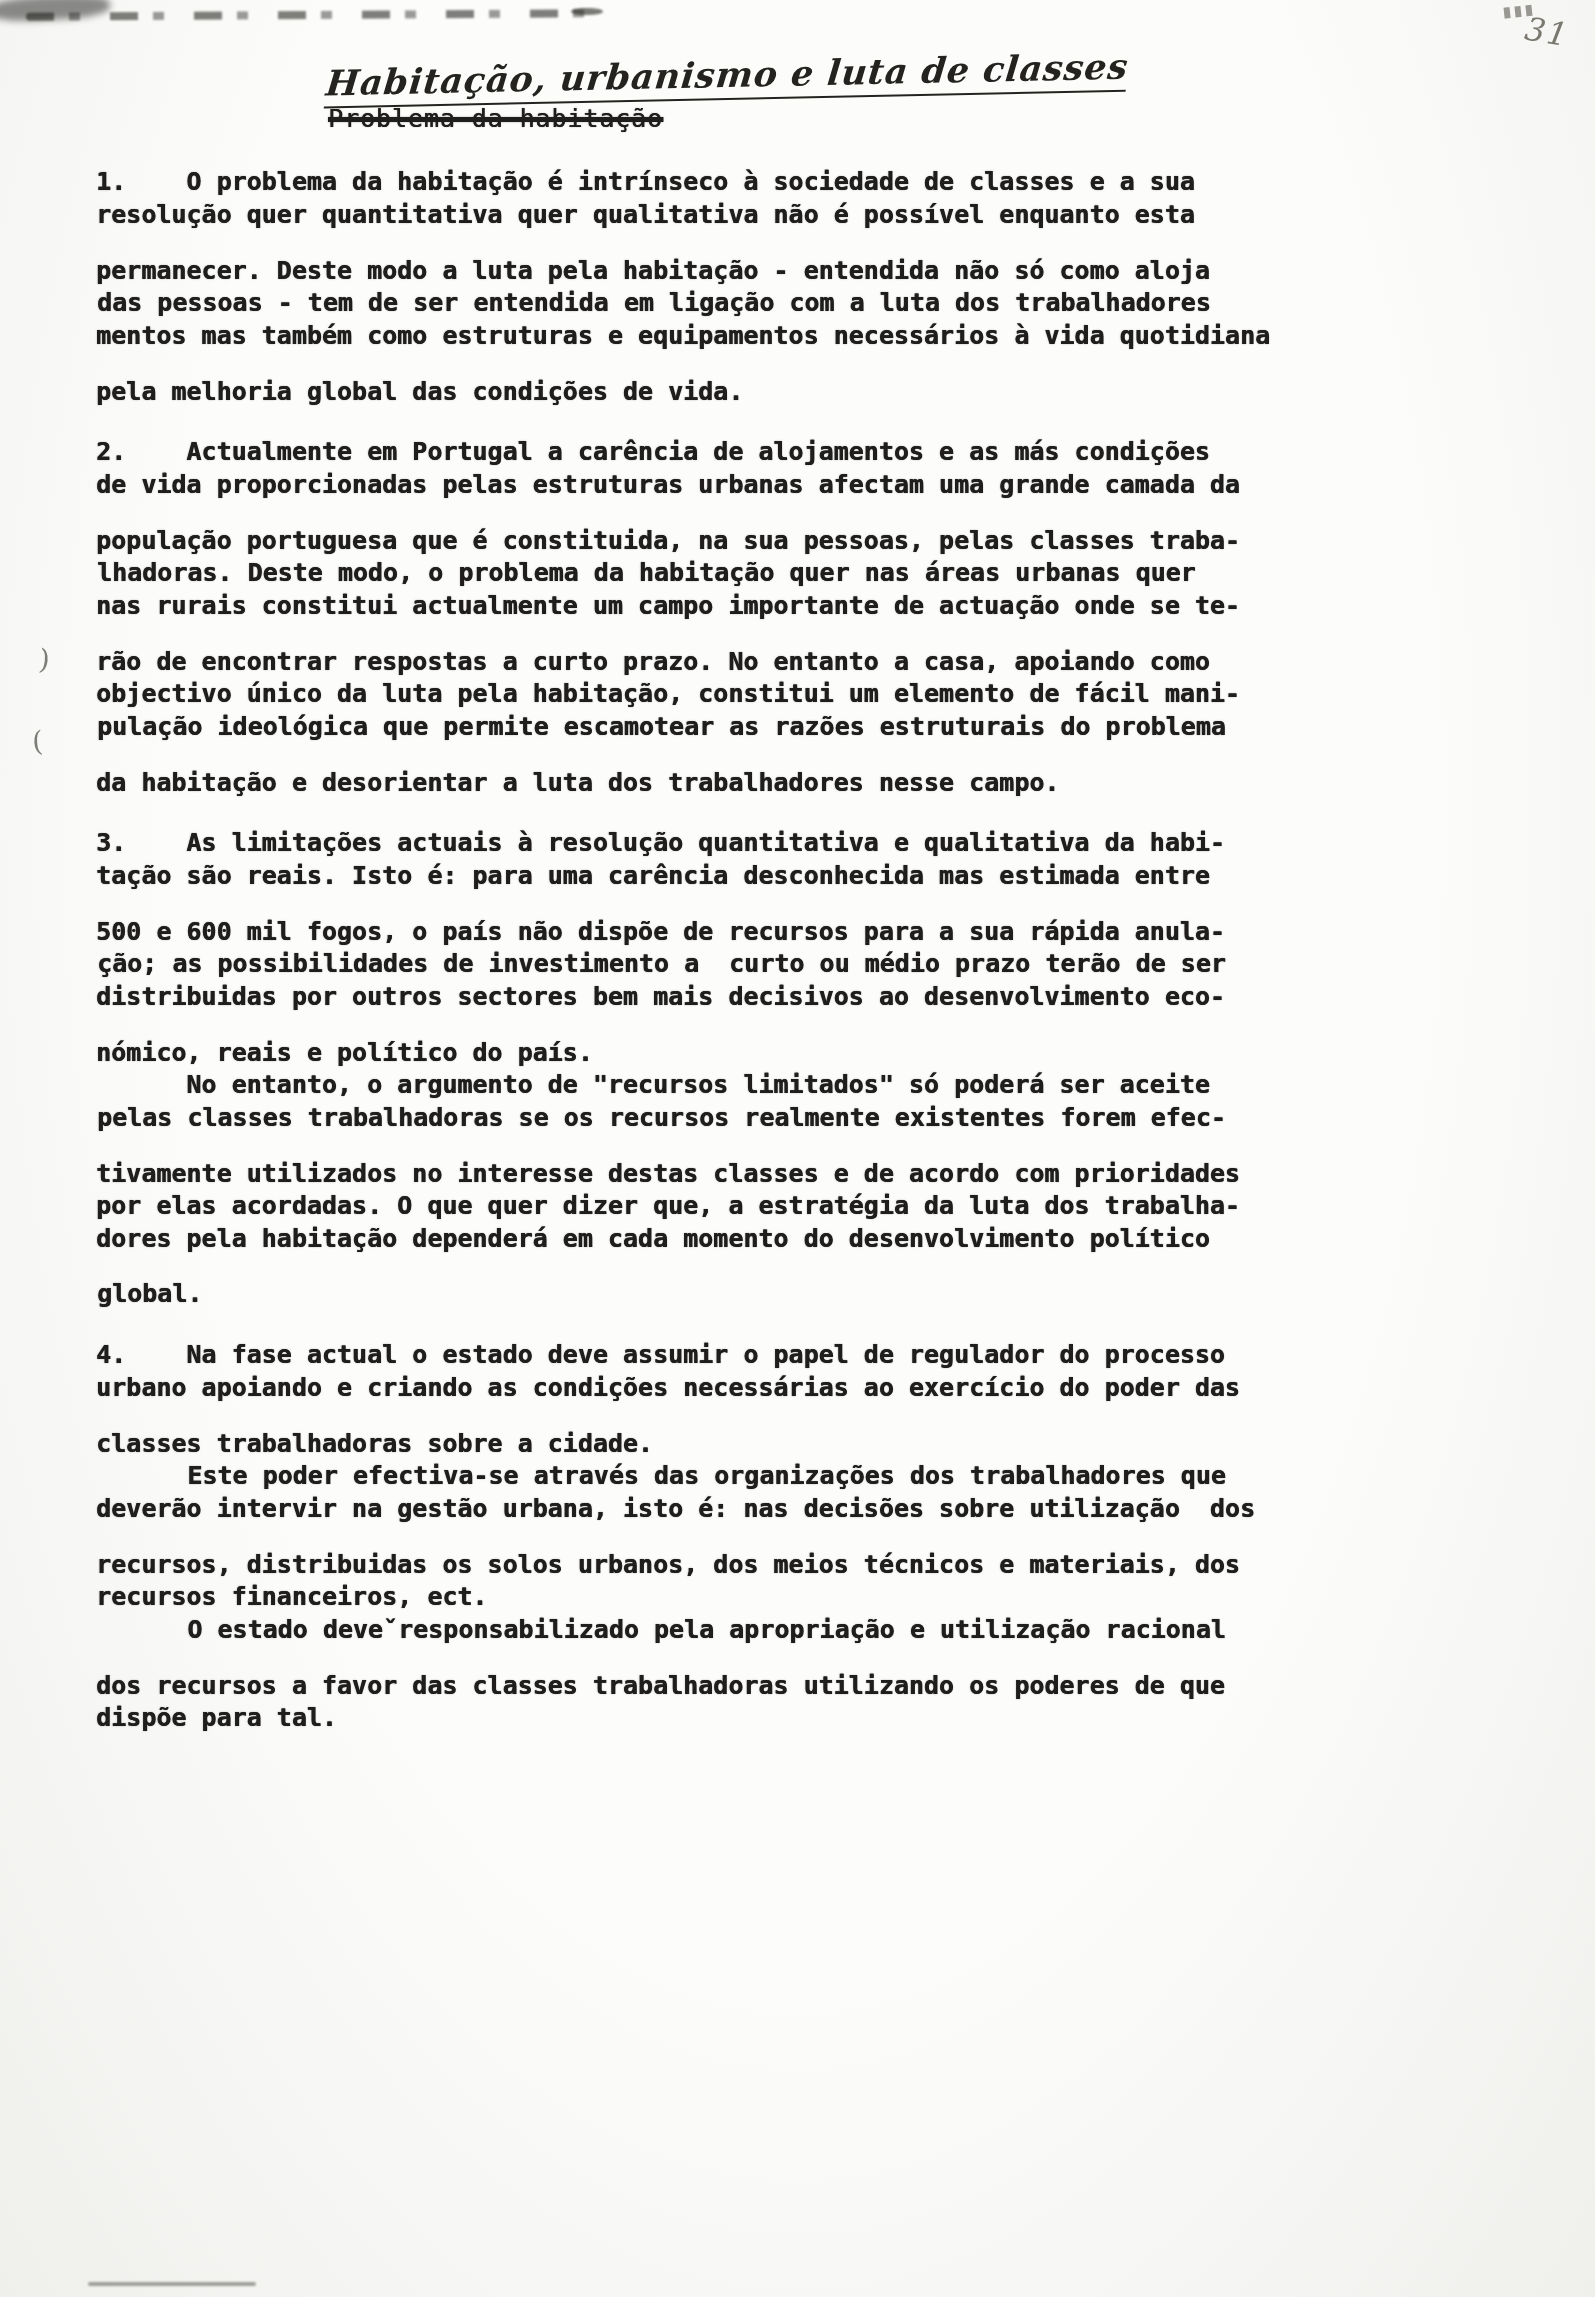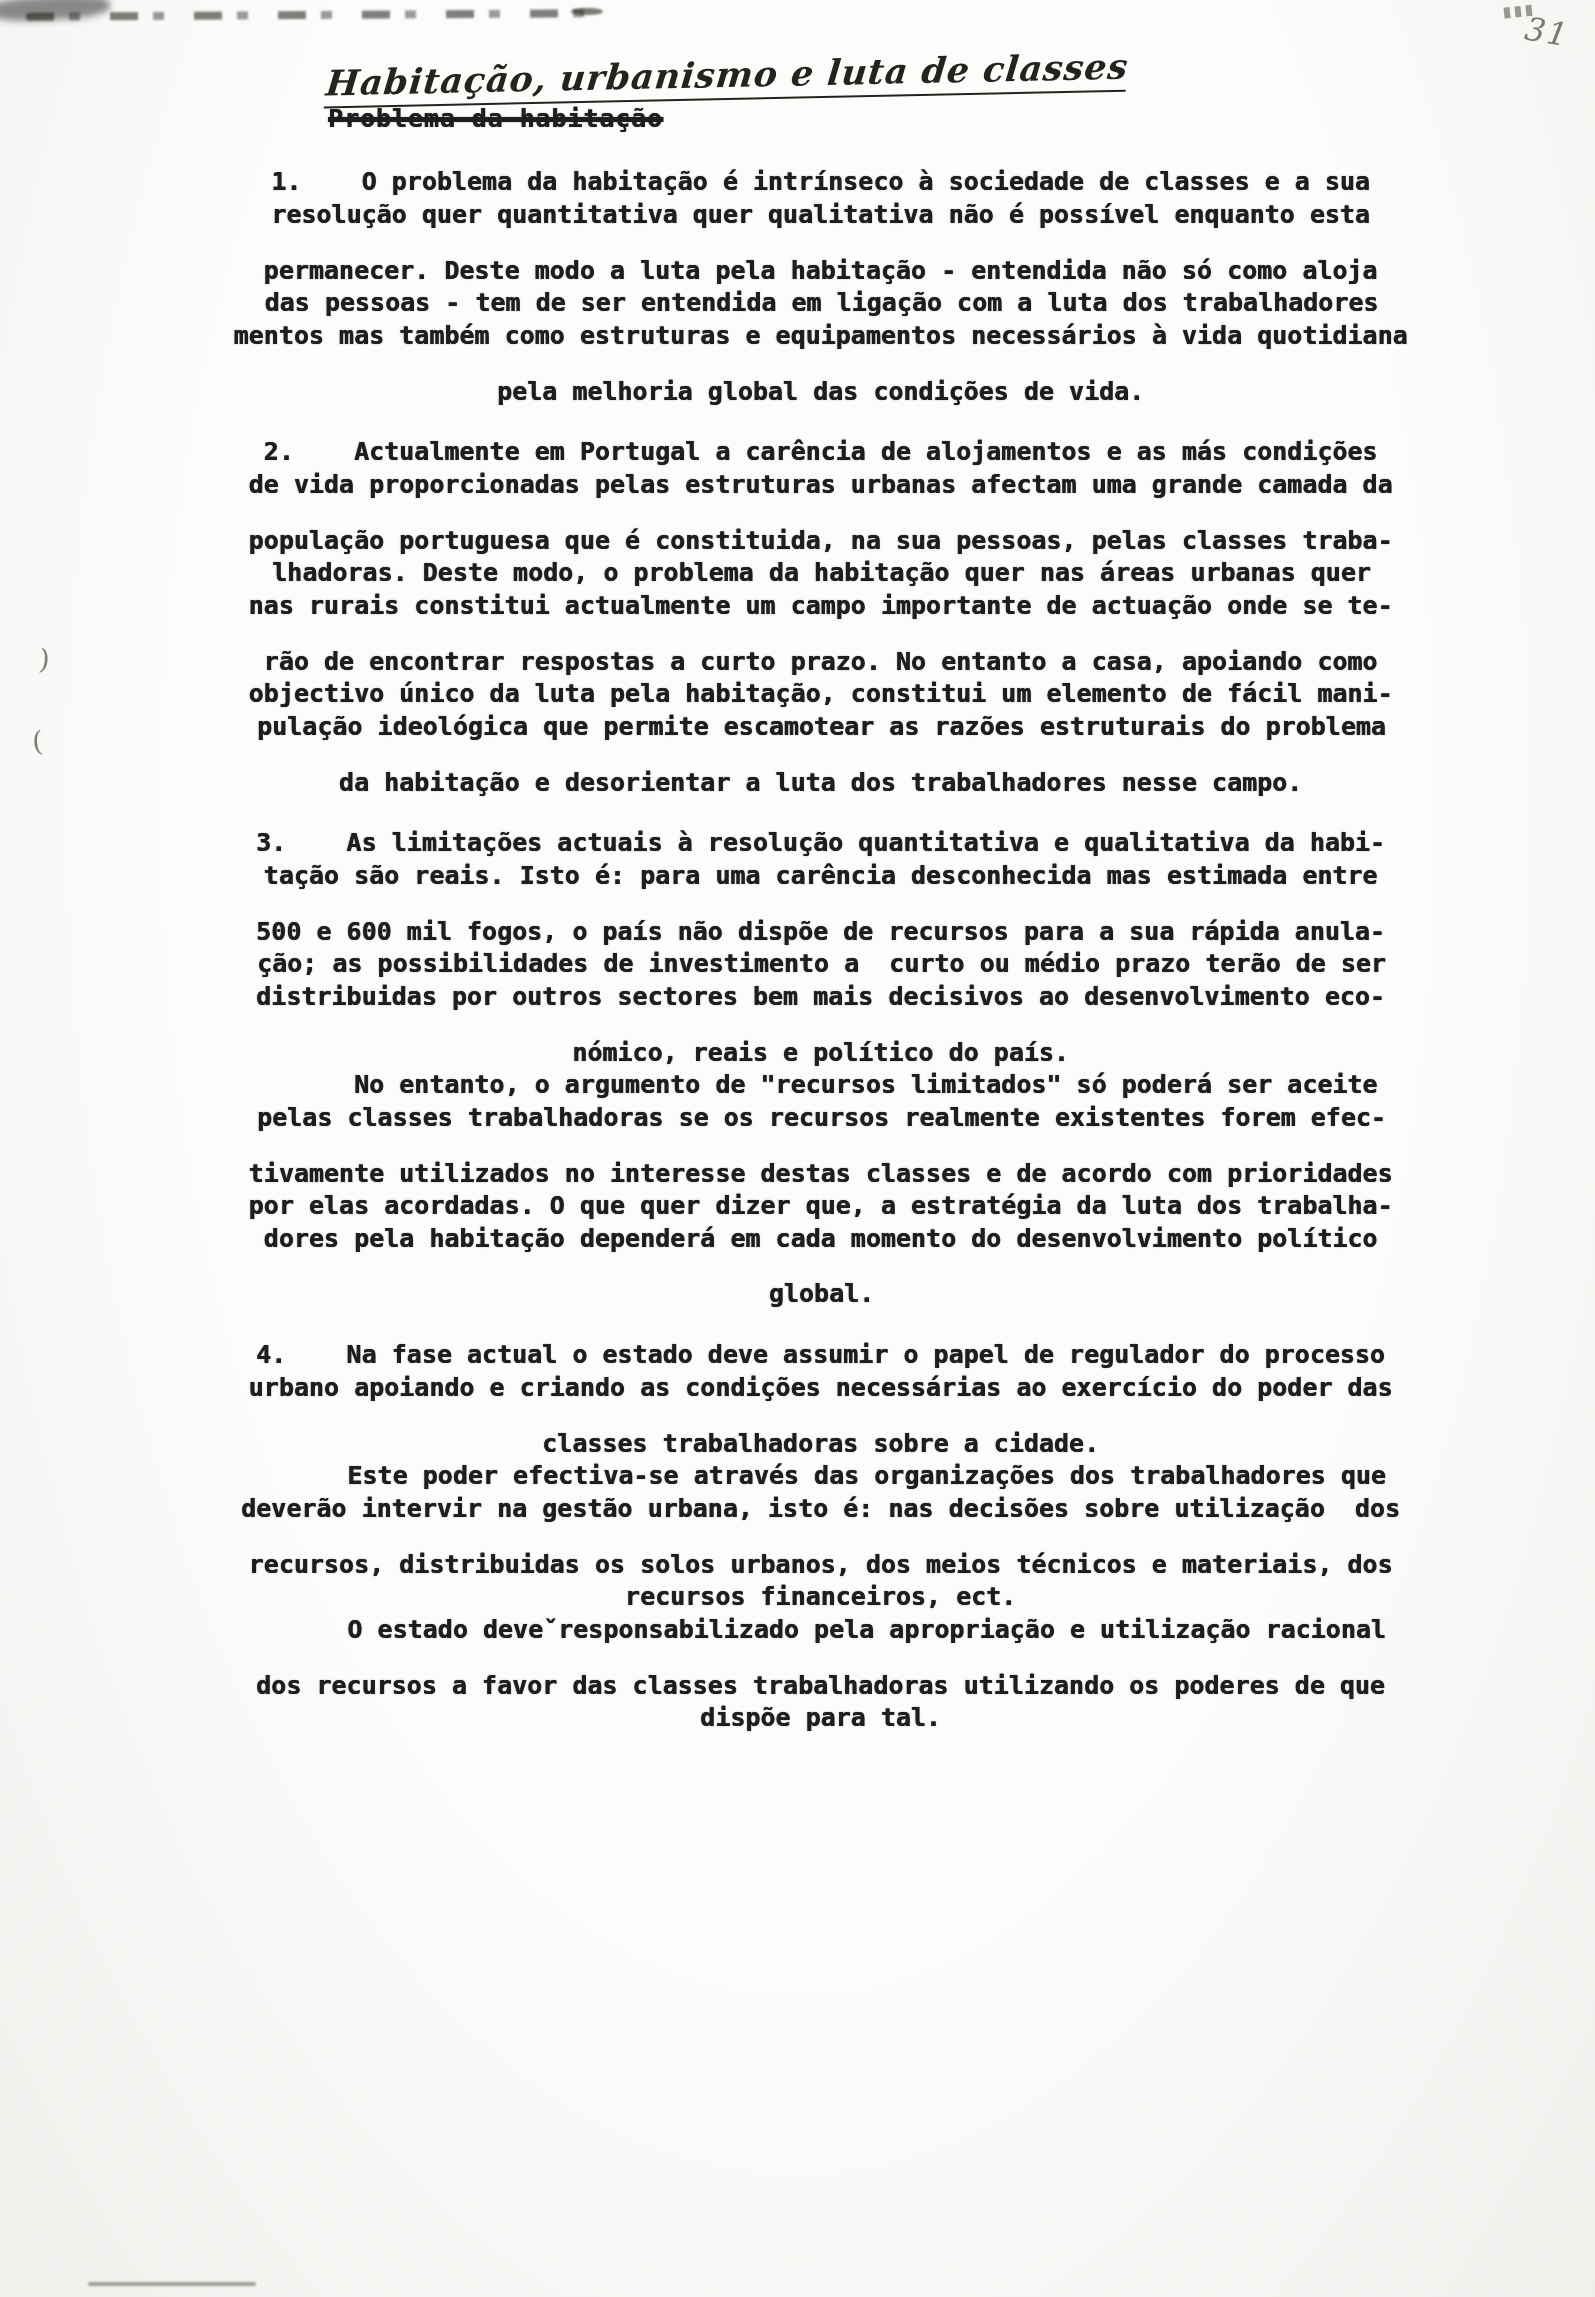--- a/index.html
+++ b/index.html
@@ -56,30 +56,30 @@
   
   .handwritten-title{
     position:absolute;top:54px;left:326px;
     font-family:"DejaVu Serif", serif;font-style:italic;font-weight:700;
     font-size:35px;color:#24231f;letter-spacing:0.9px;
     transform:rotate(-1.2deg) skewX(-7deg);
     border-bottom:2.8px solid #24231f;padding-bottom:2.8px;
   }
   .struck-heading{
     position:absolute;top:104px;left:328px;
-    font-size:25px;font-weight:700;color:var(--ink);
+    font-size:25px;font-weight:400;color:var(--ink);
     letter-spacing:0.9px;white-space:pre;
     text-decoration:line-through;
     text-decoration-thickness:4.7px;
     text-shadow:0.5px 0 0 var(--ink), 0 0 1.9px rgba(30,30,28,.3);
   }
 
   
   .doc-body{
-    position:absolute;top:165px;left:82px;right:37px;text-align:center;
+    position:absolute;top:165px;left:96px;right:37px;
   }
   .paragraph{margin:0 0 28px 0;}
   .line{
     white-space:pre;
     font-size:25px;
     line-height:33px;
     font-weight:700;
     color:var(--ink);
     letter-spacing:0;
     text-shadow:0.5px 0 0 var(--ink), 0 0 1.9px rgba(30,30,28,.35);

